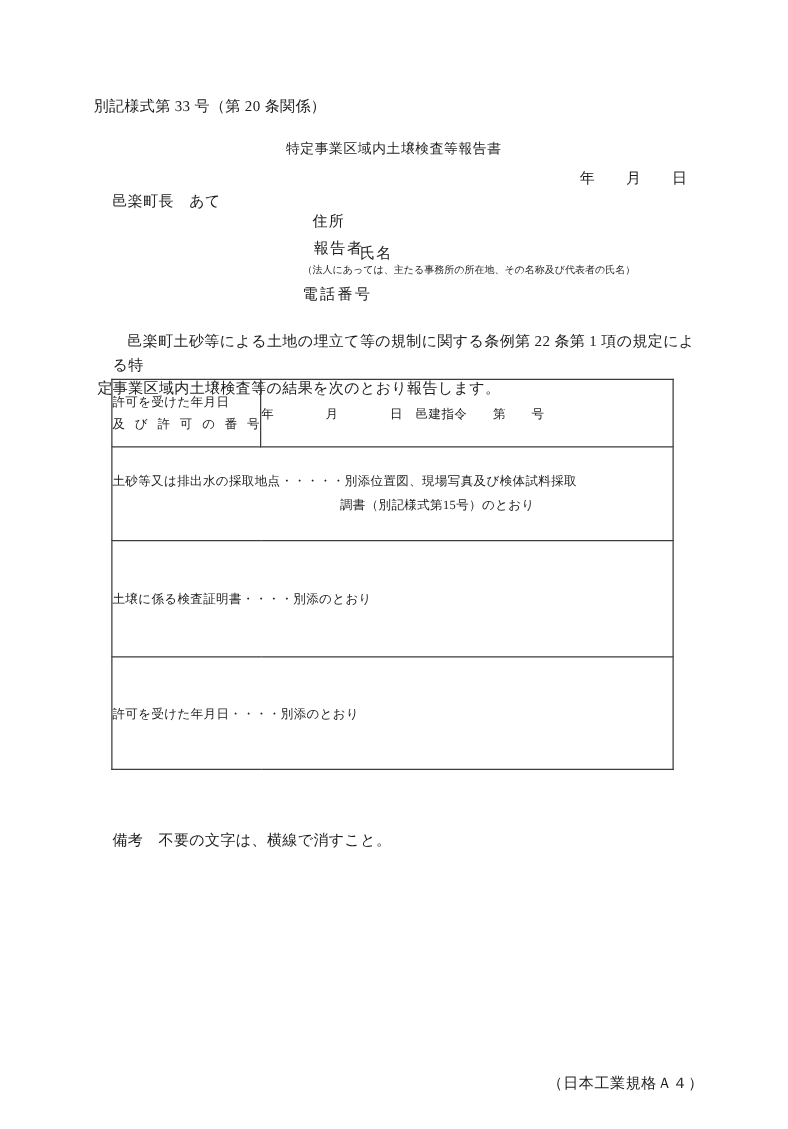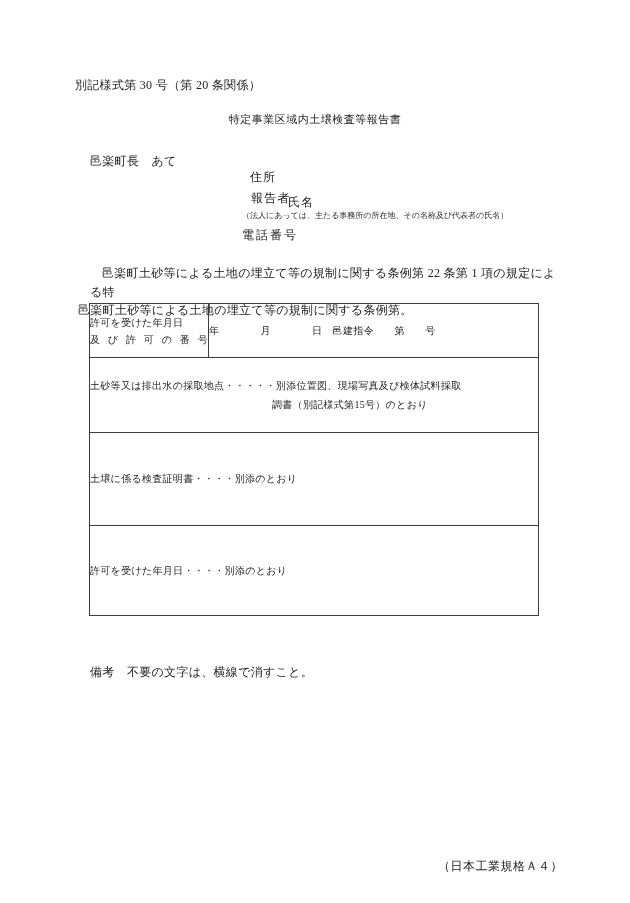--- a/index.html
+++ b/index.html
@@ -60,36 +60,37 @@
   td.row-water { height: 89px; padding-left: 9px; }
 
   .remark   { top: 666px; left: 90px; }
   .jis-note { top: 860px; left: 438px; letter-spacing: 0.5px; }
 </style>
 </head>
 <body>
 
 <div class="page">
 
-  <div class="abs form-number">別記様式第 30 号（第 20 条関係）</div>
+  <div class="abs form-number">別記様式第 33 号（第 20 条関係）</div>
 
   <div class="abs doc-title">特定事業区域内土壌検査等報告書</div>
 
+  <div class="abs date-line">年　　月　　日</div>
 
   <div class="abs addressee">邑楽町長　あて</div>
 
   <div class="abs addr-label">住所</div>
   <div class="abs role-label">報告者</div>
   <div class="abs name-label">氏名</div>
   <div class="abs corp-note">（法人にあっては、主たる事務所の所在地、その名称及び代表者の氏名）</div>
   <div class="abs phone-label">電話番号</div>
 
   <div class="abs body-par">
     <div class="indent">邑楽町土砂等による土地の埋立て等の規制に関する条例第 22 条第 1 項の規定による特</div>
-    <div>邑楽町土砂等による土地の埋立て等の規制に関する条例第。</div>
+    <div>定事業区域内土壌検査等の結果を次のとおり報告します。</div>
   </div>
 
   <table class="report">
     <tbody>
       <tr>
         <td class="permit-label">
           <div class="l1">許可を受けた年月日</div>
           <div class="l2">及び許可の番号</div>
         </td>
         <td class="permit-value">年　　　　月　　　　日　邑建指令　　第　　号</td>

